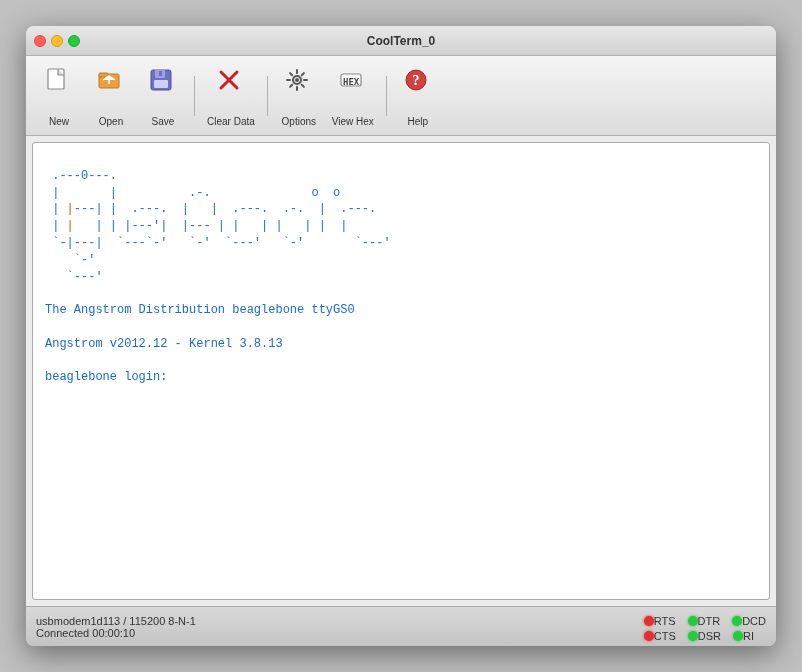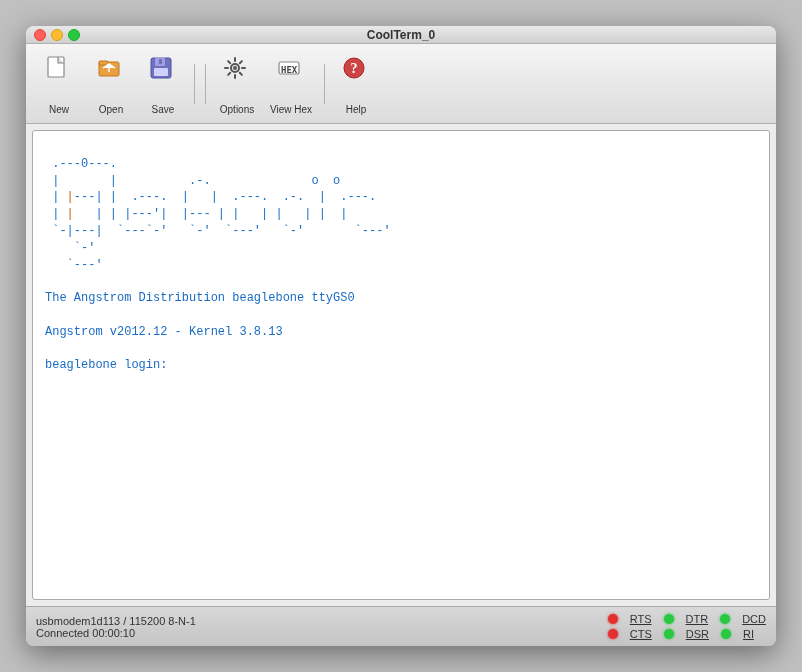--- a/index.html
+++ b/index.html
@@ -21,21 +21,21 @@
       border-radius: 8px;
       box-shadow: 0 8px 30px rgba(0,0,0,0.45);
       display: flex;
       flex-direction: column;
       overflow: hidden;
     }
 
     
     .titlebar {
       background: linear-gradient(to bottom, #e8e8e8, #d0d0d0);
-      height: 18px;
+      height: 30px;
       display: flex;
       align-items: center;
       justify-content: center;
       border-bottom: 1px solid #b0b0b0;
       border-radius: 8px 8px 0 0;
       position: relative;
     }
 
     .titlebar-title {
       font-size: 12px;
@@ -138,21 +138,20 @@
 
     .ascii-art .orange {
       color: #c85a00;
     }
 
     
     .statusbar {
       background: linear-gradient(to bottom, #d8d8d8, #c4c4c4);
       border-top: 1px solid #aaa;
       display: flex;
-      align-items: center;
       padding: 8px 10px;
       height: 40px;
       flex-shrink: 0;
     }
 
     .status-left {
       flex: 1;
       display: flex;
       flex-direction: column;
       justify-content: center;
@@ -171,24 +170,23 @@
 
     .status-indicators {
       display: flex;
       gap: 12px;
       align-items: center;
     }
 
     .indicator {
       display: flex;
       align-items: center;
-      gap: 12px;
+      gap: 0;
       font-size: 11px;
       color: #333;
-      text-decoration: underline;
     }
 
     .led {
       width: 10px;
       height: 10px;
       border-radius: 50%;
     }
 
     .led-red { background: #e03030; box-shadow: 0 0 3px #e03030; }
     .led-green { background: #28c840; box-shadow: 0 0 3px #28c840; }
@@ -240,20 +238,29 @@
           <rect x="12" y="5" width="3" height="5" fill="#7070c0"></rect>
         </svg>
       </div>
       <span class="btn-label">Save</span>
     </button>
 
     <div class="toolbar-separator"></div>
 
 
 
+    <button class="toolbar-btn">
+      <div class="icon-area">
+        <svg width="28" height="28" viewBox="0 0 28 28">
+          <line x1="6" y1="6" x2="22" y2="22" stroke="#cc2020" stroke-width="3" stroke-linecap="round"></line>
+          <line x1="22" y1="6" x2="6" y2="22" stroke="#cc2020" stroke-width="3" stroke-linecap="round"></line>
+        </svg>
+      </div>
+      <span class="btn-label">Clear Data</span>
+    </button>
 
     <div class="toolbar-separator"></div>
 
     <button class="toolbar-btn">
       <div class="icon-area">
         <svg width="28" height="28" viewBox="0 0 28 28">
           <circle cx="14" cy="14" r="4" fill="none" stroke="#555" stroke-width="2"></circle>
           <circle cx="14" cy="14" r="2" fill="#555"></circle>
 
           <line x1="14" y1="4" x2="14" y2="7" stroke="#555" stroke-width="2" stroke-linecap="round"></line>

